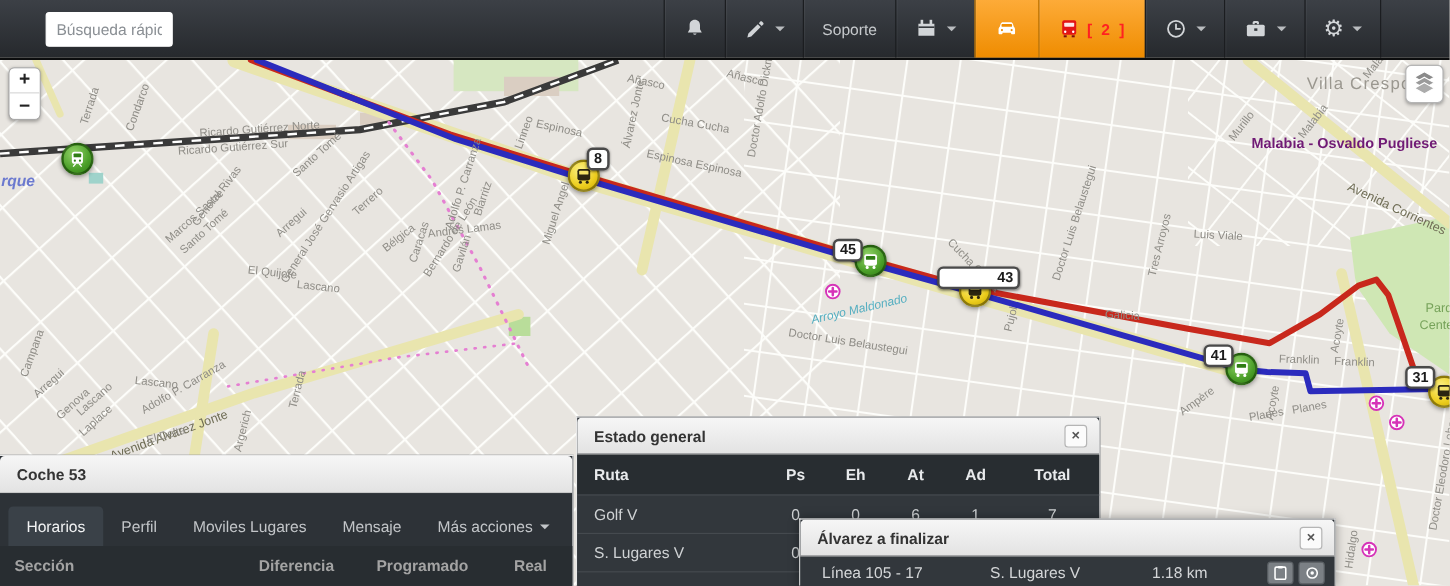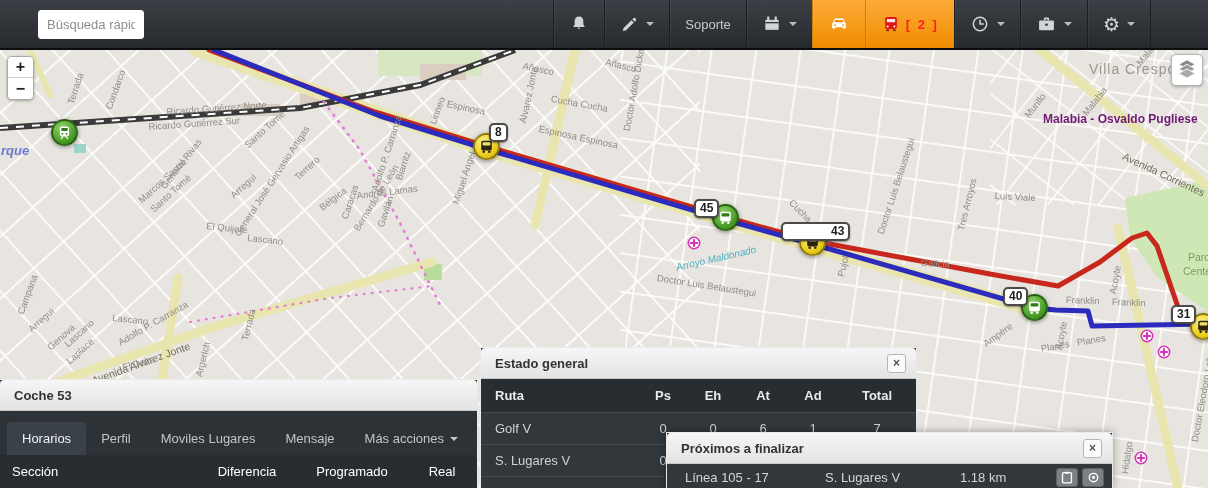--- a/index.html
+++ b/index.html
@@ -75,21 +75,21 @@
             text-align:center; cursor:pointer; }
 
   #panel-coche { left:-1px; top:379px; width:479px; height:110px; z-index:30; }
   .tabsbar { display:flex; align-items:flex-end; height:44px; padding:0 0 0 7px; }
   .tab { color:#c2c5c8; font-size:13px; padding:9px 15px; cursor:pointer; display:flex; align-items:center; }
   .tab.active { background:#3a4148; border-radius:4px 4px 0 0; color:#f2f3f4; }
   .tab .caret { display:inline-block; width:0; height:0; margin-left:6px;
                 border-left:4px solid transparent; border-right:4px solid transparent;
                 border-top:4px solid #c2c5c8; }
   .crow { display:flex; align-items:center; height:33px; background:#282d31;
-          font-size:13px; font-weight:normal; color:#ffffff; }
+          font-size:13px; font-weight:bold; color:#a3a3a3; }
   .ccell.k0 { flex:1; padding-left:12px; }
   .ccell.k1 { width:100px; text-align:center; }
   .ccell.k2 { width:110px; text-align:center; }
   .ccell.k3 { width:70px; text-align:center; }
 
   #panel-estado { left:480px; top:347px; width:437px; height:141px; z-index:20; }
   .ehead { display:flex; align-items:center; height:33px; background:#282d31;
            font-size:13px; font-weight:bold; color:#e8eaec; }
   .erow { display:flex; align-items:center; height:32px; background:#32373c;
           border-top:1px solid #454a4f; font-size:13px; color:#cfd2d4; cursor:pointer;justify-content:space-between; }
@@ -346,21 +346,21 @@
       </div>
       <div class="vnum" style="left: 781px; top: 172px; padding-left: 48px;">43</div>
       <div class="vmark green" style="left: 1020.5px; top: 243.5px;">
         <svg width="17" height="17" viewBox="0 0 24 24">
           <rect x="4.5" y="4" width="15" height="13.5" rx="2.5" fill="#ffffff"></rect>
           <rect x="6.5" y="6" width="11" height="4.5" rx="1" fill="#2f7d14"></rect>
           <circle cx="8" cy="19.5" r="1.8" fill="#ffffff"></circle>
           <circle cx="16" cy="19.5" r="1.8" fill="#ffffff"></circle>
         </svg>
       </div>
-      <div class="vnum" style="left: 1003px; top: 237px;">40</div>
+      <div class="vnum" style="left: 1003px; top: 237px;">41</div>
       <div class="vmark yellow" style="left: 1189.5px; top: 262.5px;">
         <svg width="17" height="17" viewBox="0 0 24 24">
           <rect x="4.5" y="4" width="15" height="13.5" rx="2.5" fill="#2b2510"></rect>
           <rect x="6.5" y="6" width="11" height="4.5" rx="1" fill="#f2e26a"></rect>
           <circle cx="8" cy="19.5" r="1.8" fill="#2b2510"></circle>
           <circle cx="16" cy="19.5" r="1.8" fill="#2b2510"></circle>
         </svg>
       </div>
       <div class="vnum" style="left: 1171px; top: 255px;">31</div>
       <div class="poi" style="left: 687px; top: 186px;"><svg width="14" height="14" viewBox="0 0 16 16">
@@ -443,21 +443,21 @@
         <div class="ecell c3"></div>
         <div class="ecell c4"></div>
         <div class="ecell c5"></div>
       </div>
       <div class="erow stub"></div>
     </div>
 </div>
 
 <div class="panel" id="panel-proximos">
   <div class="phead">
-    <span>Próximos a finalizar</span>
+    <span>Álvarez a finalizar</span>
     <span class="pclose">×</span>
   </div>
   <div>
       <div class="prow">
         <div class="pcell p0">Línea 105 - 17</div>
         <div class="pcell p1">S. Lugares V</div>
         <div class="pcell p2">1.18 km</div>
         <div class="ibtn">
           <svg width="12" height="13" viewBox="0 0 14 16">
             <rect x="1.5" y="2" width="11" height="12.5" rx="1.5" fill="none" stroke="#fff" stroke-width="1.6"></rect>

